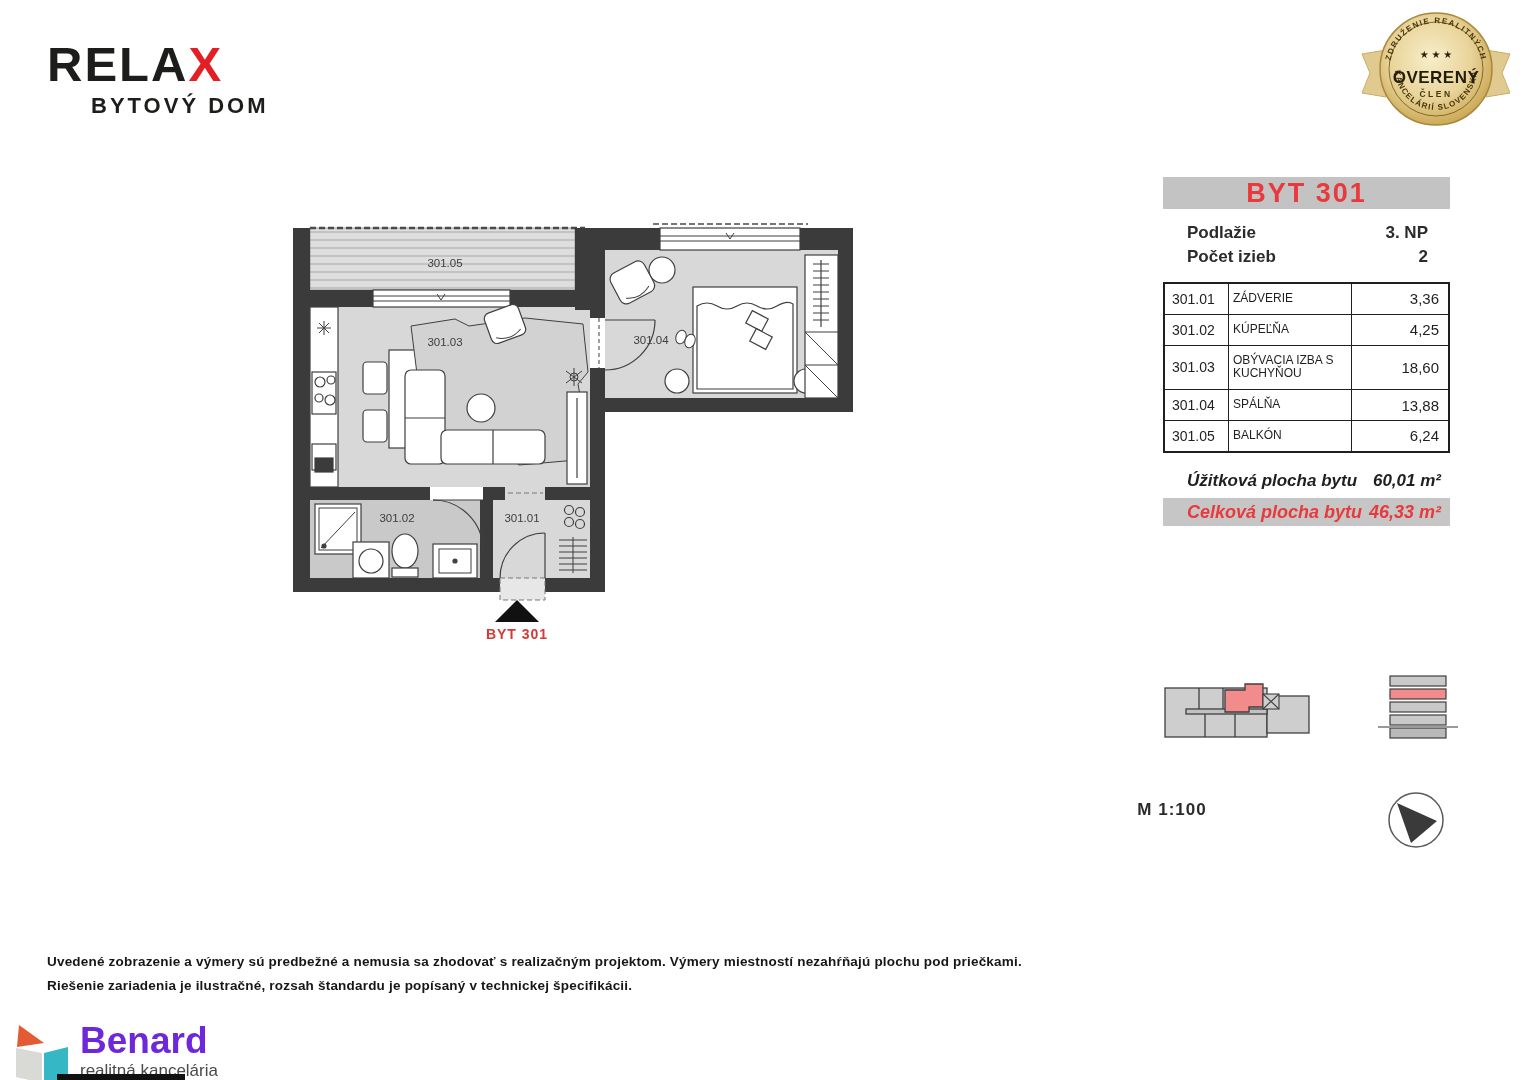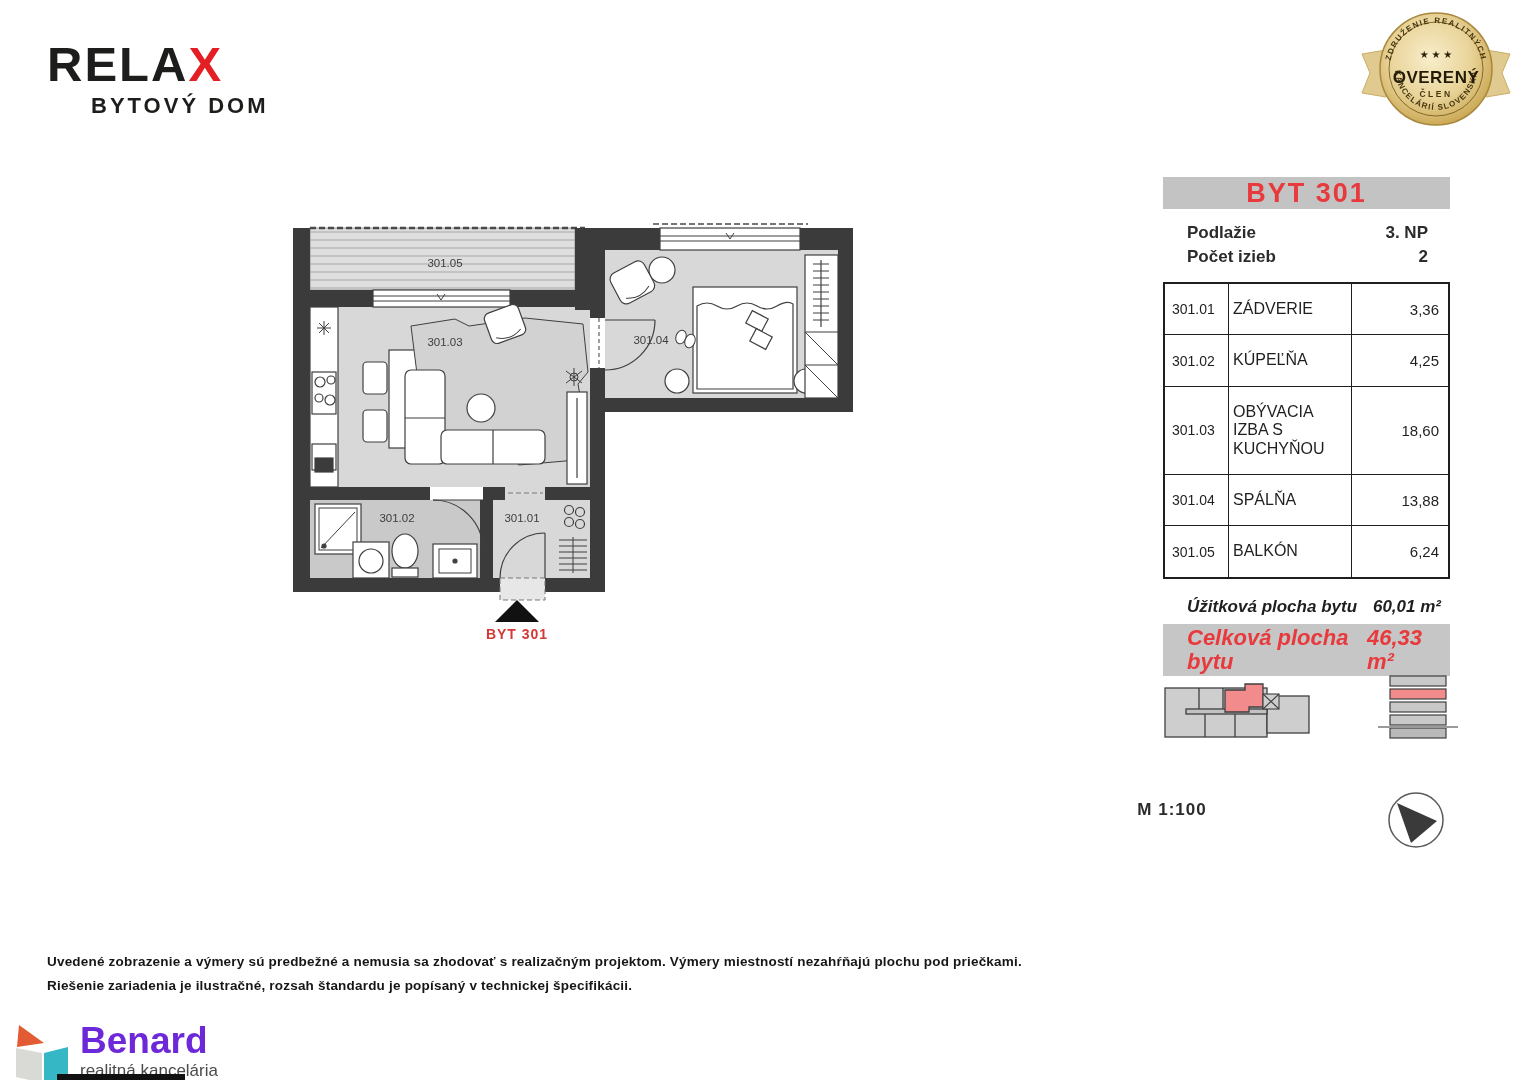--- a/index.html
+++ b/index.html
@@ -17,25 +17,25 @@
   
   .panel{position:absolute;left:1163px;top:177px;width:287px;}
   .panel-header{background:#c3c3c3;height:32px;display:flex;align-items:center;justify-content:center;}
   .panel-header span{color:#e8393c;font-size:27px;font-weight:700;letter-spacing:2px;}
   .meta{margin-top:12px;padding:0 4px 0 24px;}
   .meta-row{display:flex;justify-content:space-between;font-size:17px;font-weight:600;color:#2b2b2b;line-height:24px;padding-right:18px;}
   .room-table{margin-top:13px;border:2.5px solid #1f1f1f;}
   .room-row{display:grid;grid-template-columns:63px 1fr 96px;border-bottom:1.5px solid #1f1f1f;align-items:center;min-height:26px;}
   .room-row:last-child{border-bottom:none;}
   .room-code{font-size:14px;padding-left:7px;color:#1f1f1f;}
-  .room-name{font-size:16px;line-height:1.15;padding:16px 4px;border-left:1.5px solid #1f1f1f;border-right:1.5px solid #1f1f1f;align-self:stretch;display:flex;align-items:center;color:#1f1f1f;}
+  .room-name{font-size:12px;line-height:1.15;padding:8px 4px;border-left:1.5px solid #1f1f1f;border-right:1.5px solid #1f1f1f;align-self:stretch;display:flex;align-items:center;color:#1f1f1f;}
   .room-area{font-size:15px;text-align:right;padding-right:9px;color:#1f1f1f;}
   .totals{margin-top:14px;font-style:italic;}
   .total-row{display:flex;justify-content:space-between;align-items:center;font-size:17px;font-weight:600;color:#1f1f1f;padding:2px 9px 2px 24px;line-height:24px;}
-  .total-row.highlight{background:#c6c6c6;color:#e8393c;font-size:22px;font-weight:700;margin-top:3px;}
+  .total-row.highlight{background:#c6c6c6;color:#e8393c;font-size:18px;font-weight:700;margin-top:3px;}
   
   .plan{position:absolute;left:293px;top:222px;}
   
   .locator{position:absolute;left:1161px;top:676px;}
   .elevation{position:absolute;left:1378px;top:674px;}
   .scale-label{position:absolute;left:1112px;top:800px;width:120px;text-align:center;font-size:17px;font-weight:600;letter-spacing:1px;color:#2b2b2b;}
   .compass{position:absolute;left:1386px;top:790px;}
   
   .disclaimer{position:absolute;left:47px;top:950px;width:1050px;font-size:13.5px;font-weight:600;color:#161616;line-height:1.75;letter-spacing:0.2px;}
   

